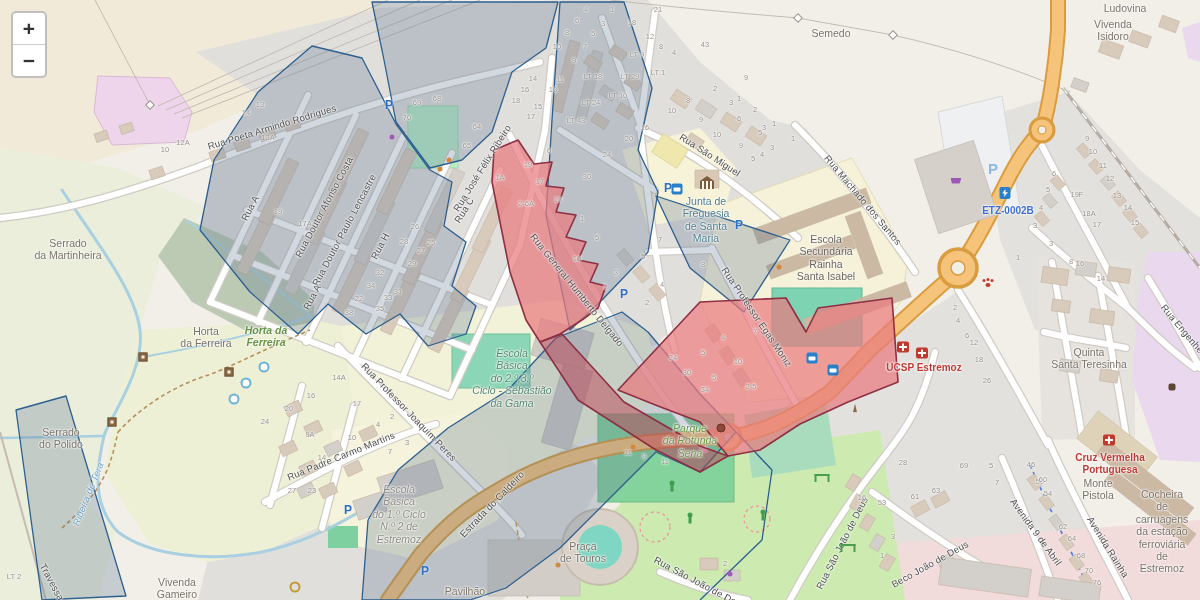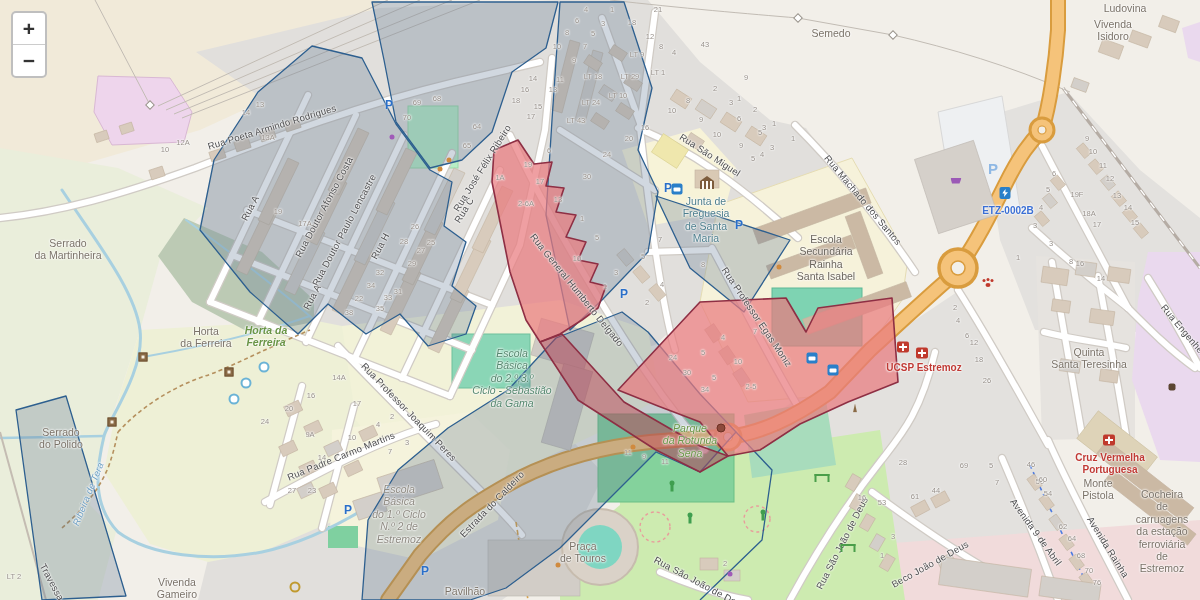--- a/index.html
+++ b/index.html
@@ -561,21 +561,21 @@
       <span class="lbl num" data-name="house-number" style="left: 339px; top: 378px; transform: translate(-50%, -50%);">14A</span>
       <span class="lbl num" data-name="house-number" style="left: 311px; top: 396px; transform: translate(-50%, -50%);">16</span>
       <span class="lbl num" data-name="house-number" style="left: 289px; top: 409px; transform: translate(-50%, -50%);">20</span>
       <span class="lbl num" data-name="house-number" style="left: 357px; top: 404px; transform: translate(-50%, -50%);">17</span>
       <span class="lbl num" data-name="house-number" style="left: 392px; top: 417px; transform: translate(-50%, -50%);">2</span>
       <span class="lbl num" data-name="house-number" style="left: 265px; top: 422px; transform: translate(-50%, -50%);">24</span>
       <span class="lbl num" data-name="house-number" style="left: 903px; top: 463px; transform: translate(-50%, -50%);">28</span>
       <span class="lbl num" data-name="house-number" style="left: 964px; top: 466px; transform: translate(-50%, -50%);">69</span>
       <span class="lbl num" data-name="house-number" style="left: 991px; top: 466px; transform: translate(-50%, -50%);">5</span>
       <span class="lbl num" data-name="house-number" style="left: 915px; top: 497px; transform: translate(-50%, -50%);">61</span>
-      <span class="lbl num" data-name="house-number" style="left: 936px; top: 491px; transform: translate(-50%, -50%);">44</span>
+      <span class="lbl num" data-name="house-number" style="left: 936px; top: 491px; transform: translate(-50%, -50%);">63</span>
       <span class="lbl num" data-name="house-number" style="left: 997px; top: 483px; transform: translate(-50%, -50%);">7</span>
       <span class="lbl num" data-name="house-number" style="left: 1031px; top: 465px; transform: translate(-50%, -50%);">46</span>
       <span class="lbl num" data-name="house-number" style="left: 1040px; top: 482px; transform: translate(-50%, -50%); text-align: right;">50</span>
       <span class="lbl num" data-name="house-number" style="left: 1048px; top: 494px; transform: translate(-50%, -50%);">54</span>
       <span class="lbl num" data-name="house-number" style="left: 862px; top: 498px; transform: translate(-50%, -50%);">16</span>
       <span class="lbl num" data-name="house-number" style="left: 882px; top: 503px; transform: translate(-50%, -50%);">53</span>
       <span class="lbl num" data-name="house-number" style="left: 893px; top: 537px; transform: translate(-50%, -50%);">3</span>
       <span class="lbl num" data-name="house-number" style="left: 882px; top: 556px; transform: translate(-50%, -50%);">1</span>
       <span class="lbl num" data-name="house-number" style="left: 725px; top: 564px; transform: translate(-50%, -50%);">2</span>
       <span class="lbl num" data-name="house-number" style="left: 1043px; top: 480px; transform: translate(-50%, -50%);">60</span>

